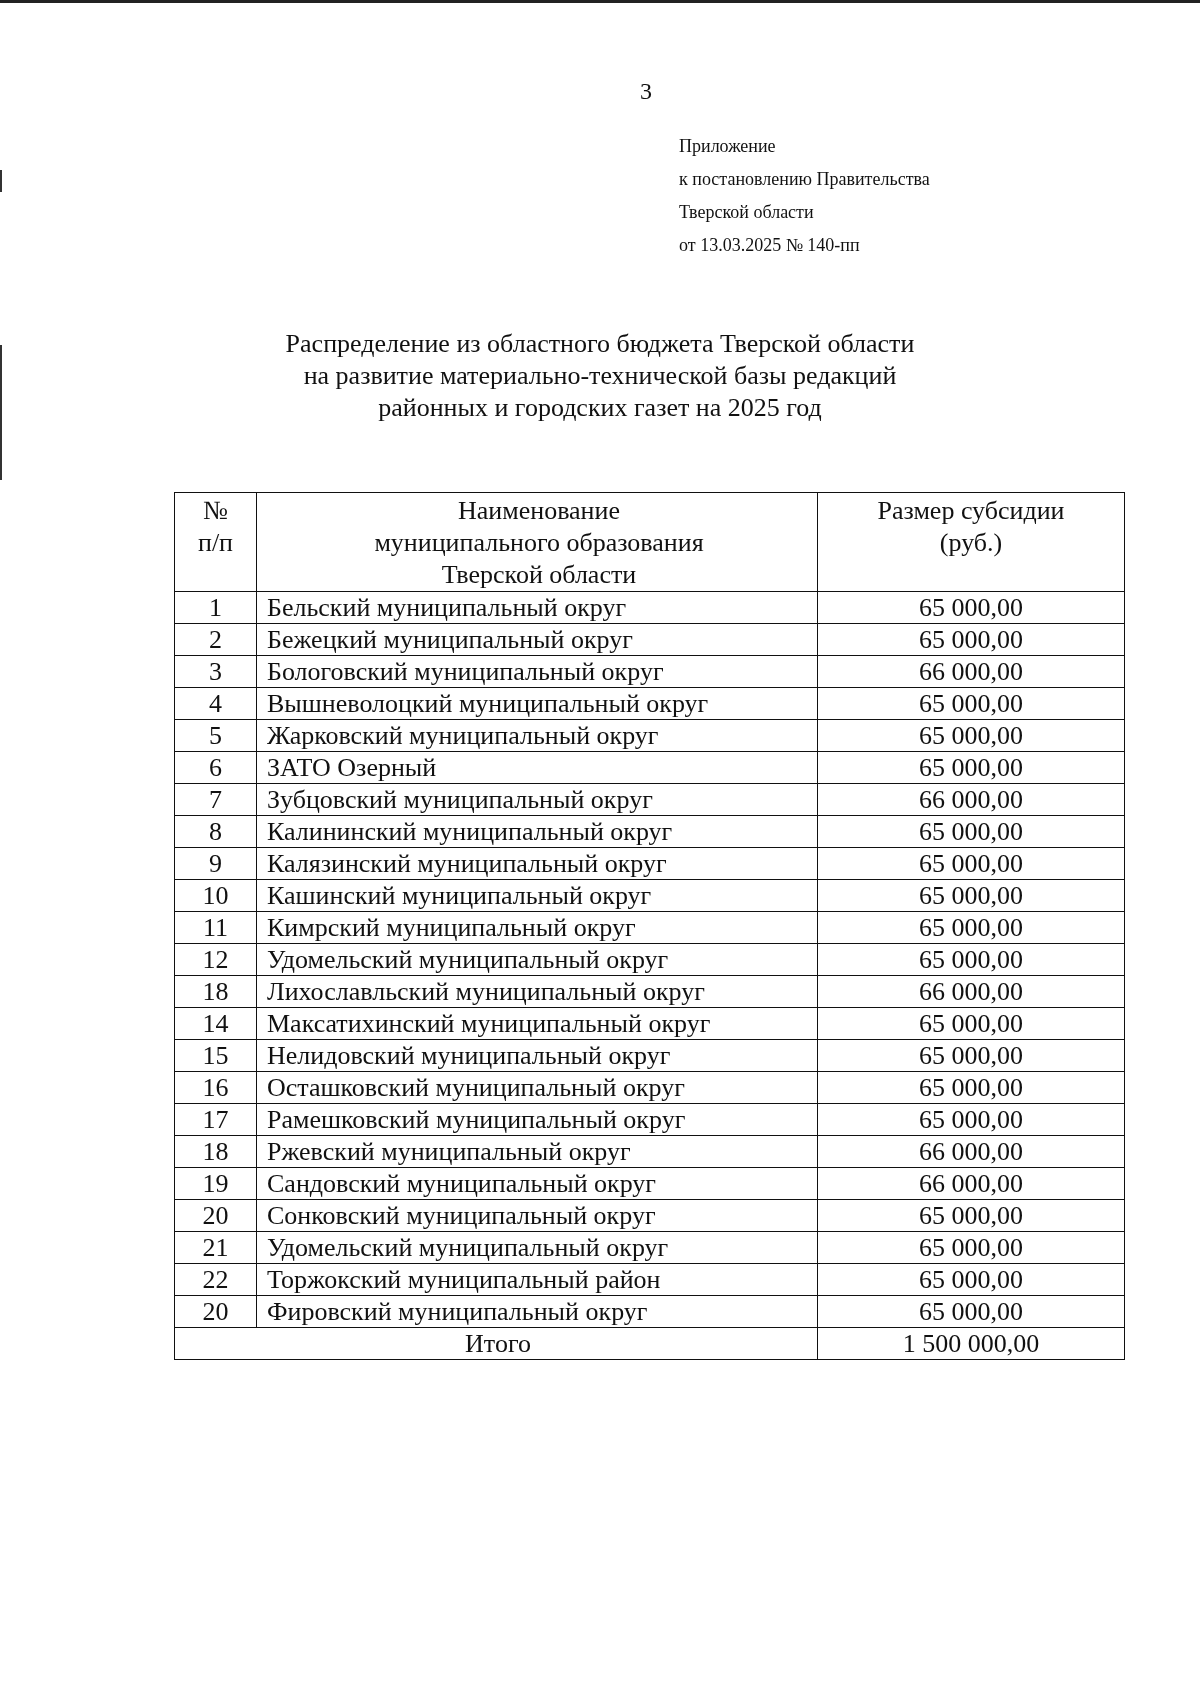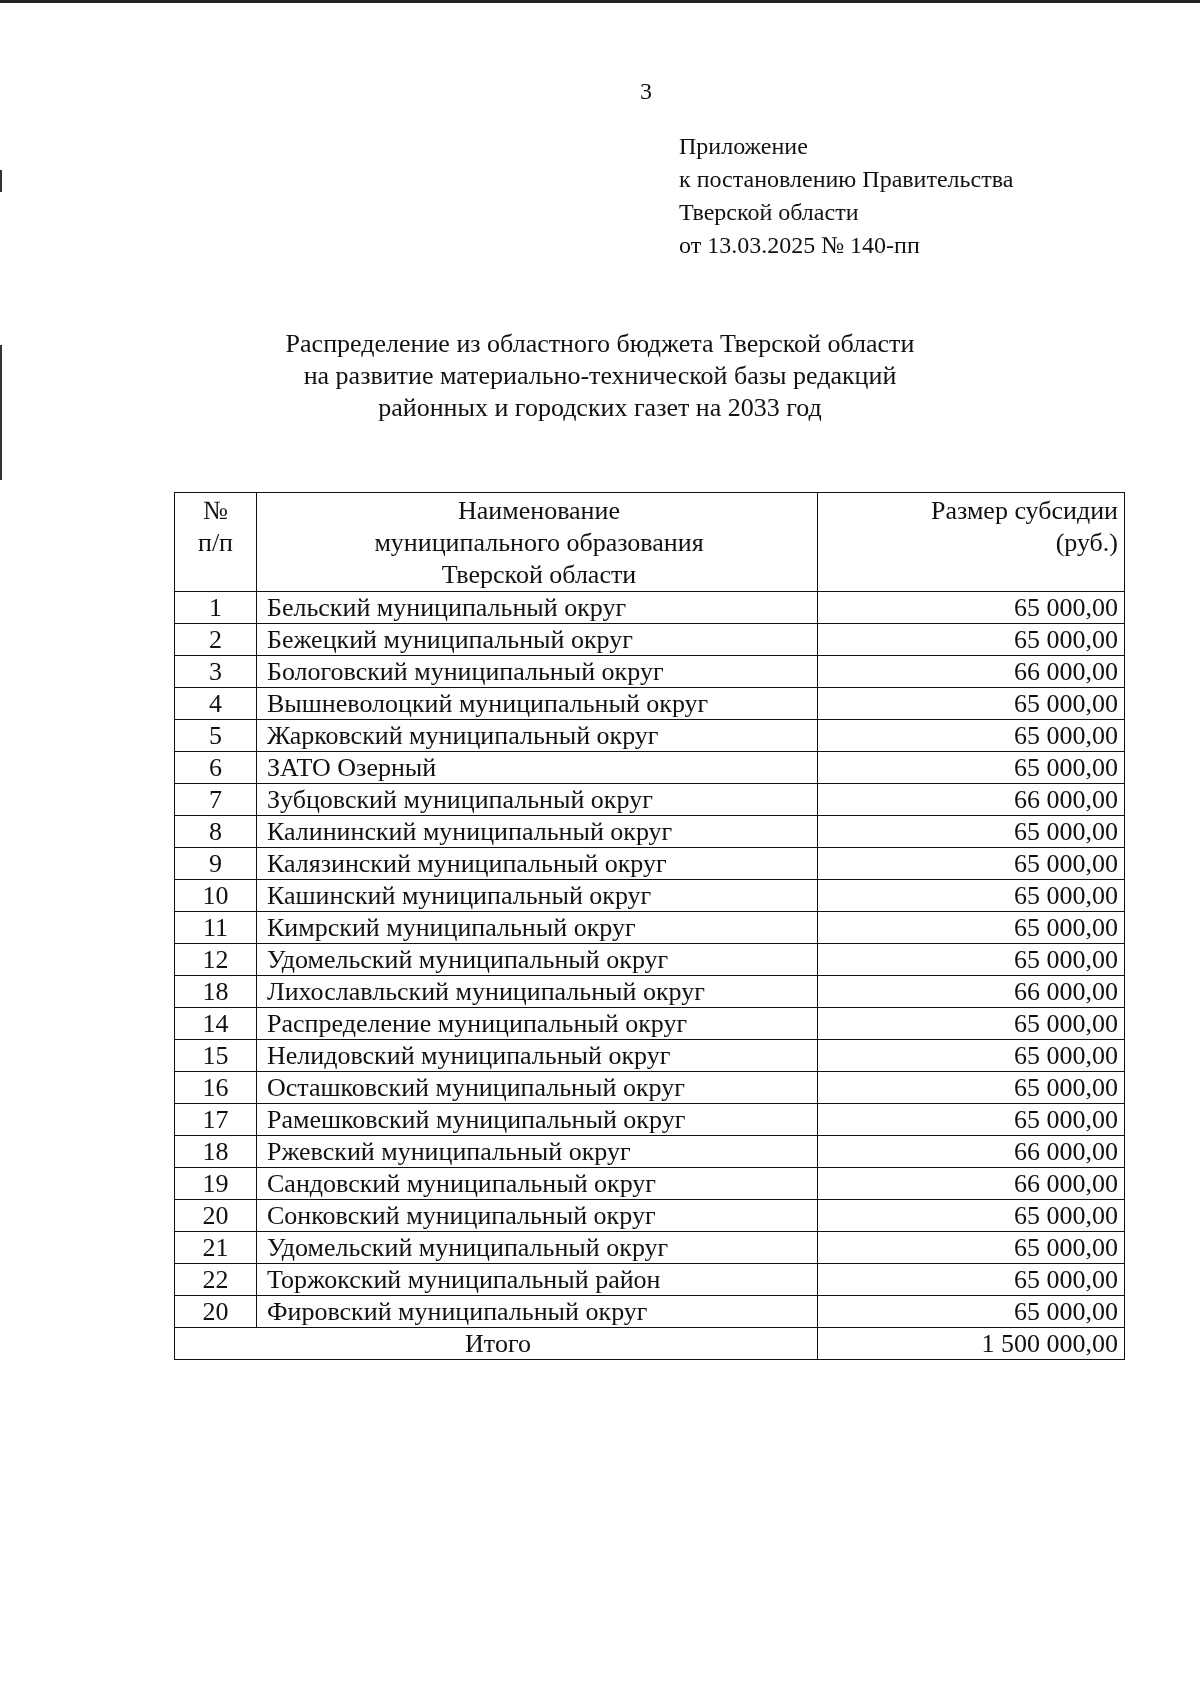--- a/index.html
+++ b/index.html
@@ -3,35 +3,35 @@
   <meta charset="utf-8">
   <style>
     html, body { margin: 0; padding: 0; }
     body {
       width: 1200px; height: 1695px; background: #ffffff; position: relative; overflow: hidden;
       font-family: "Liberation Serif", "DejaVu Serif", serif; color: #111;
     }
     .top-edge { position: absolute; left: 0; top: 0; width: 1200px; height: 3px; background: #222; }
     .left-mark { position: absolute; left: 0; width: 2px; background: #333; }
     .page-num { position: absolute; left: 640px; top: 78px; font-size: 24px; }
-    .appendix { position: absolute; left: 679px; top: 130px; font-size: 24px; line-height: 33px; }
+    .appendix { position: absolute; left: 679px; top: 130px; font-size: 18px; line-height: 33px; }
     .appendix div { white-space: nowrap; }
     .title { position: absolute; left: 150px; width: 900px; top: 328px; text-align: center; font-size: 26px; line-height: 32px; }
     .title div { white-space: nowrap; }
     table.grid {
       position: absolute; left: 174px; top: 492px; width: 951px;
       border-collapse: collapse; font-size: 26px;
     }
     table.grid td, table.grid th {
       border: 1.5px solid #111; padding: 0 6px; font-weight: normal; line-height: 31px; height: 31px;
     }
     table.grid th { line-height: 32px; vertical-align: top; padding-top: 2px; padding-bottom: 0; }
     .c-num { width: 69px; text-align: center; }
     .c-name { width: 544px; text-align: left; padding-left: 10px !important; }
-    .c-amt { text-align: right; }
+    .c-amt { text-align: center; }
     th.c-name { text-align: center; }
     .total-label { text-align: center; padding-left: 10px !important; }
   </style>
 </head>
 <body>
 
 <div class="top-edge"></div>
 <div class="left-mark" style="top:170px;height:22px;"></div>
 <div class="left-mark" style="top:345px;height:135px;"></div>
 
@@ -40,21 +40,21 @@
 <div class="appendix">
   <div>Приложение</div>
   <div>к постановлению Правительства</div>
   <div>Тверской области</div>
   <div>от 13.03.2025 № 140-пп</div>
 </div>
 
 <div class="title">
   <div>Распределение из областного бюджета Тверской области</div>
   <div>на развитие материально-технической базы редакций</div>
-  <div>районных и городских газет на 2033 год</div>
+  <div>районных и городских газет на 2025 год</div>
 </div>
 
 <table class="grid">
   <thead>
     <tr>
       <th class="c-num">
         <div>№</div>
         <div>п/п</div>
       </th>
       <th class="c-name">
@@ -129,21 +129,21 @@
         <td class="c-name">Удомельский муниципальный округ</td>
         <td class="c-amt">65 000,00</td>
       </tr>
       <tr>
         <td class="c-num">18</td>
         <td class="c-name">Лихославльский муниципальный округ</td>
         <td class="c-amt">66 000,00</td>
       </tr>
       <tr>
         <td class="c-num">14</td>
-        <td class="c-name">Распределение муниципальный округ</td>
+        <td class="c-name">Максатихинский муниципальный округ</td>
         <td class="c-amt">65 000,00</td>
       </tr>
       <tr>
         <td class="c-num">15</td>
         <td class="c-name">Нелидовский муниципальный округ</td>
         <td class="c-amt">65 000,00</td>
       </tr>
       <tr>
         <td class="c-num">16</td>
         <td class="c-name">Осташковский муниципальный округ</td>

